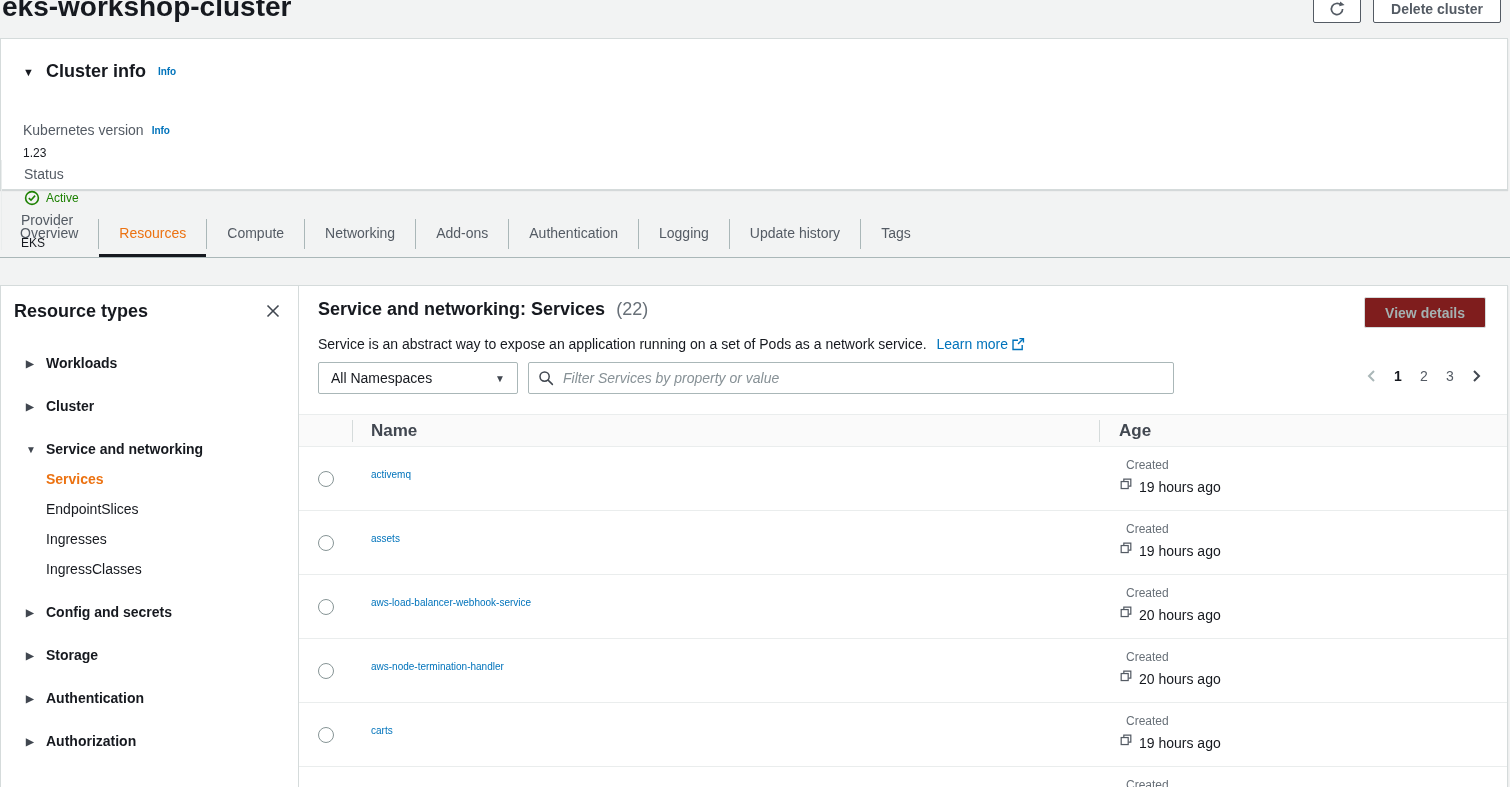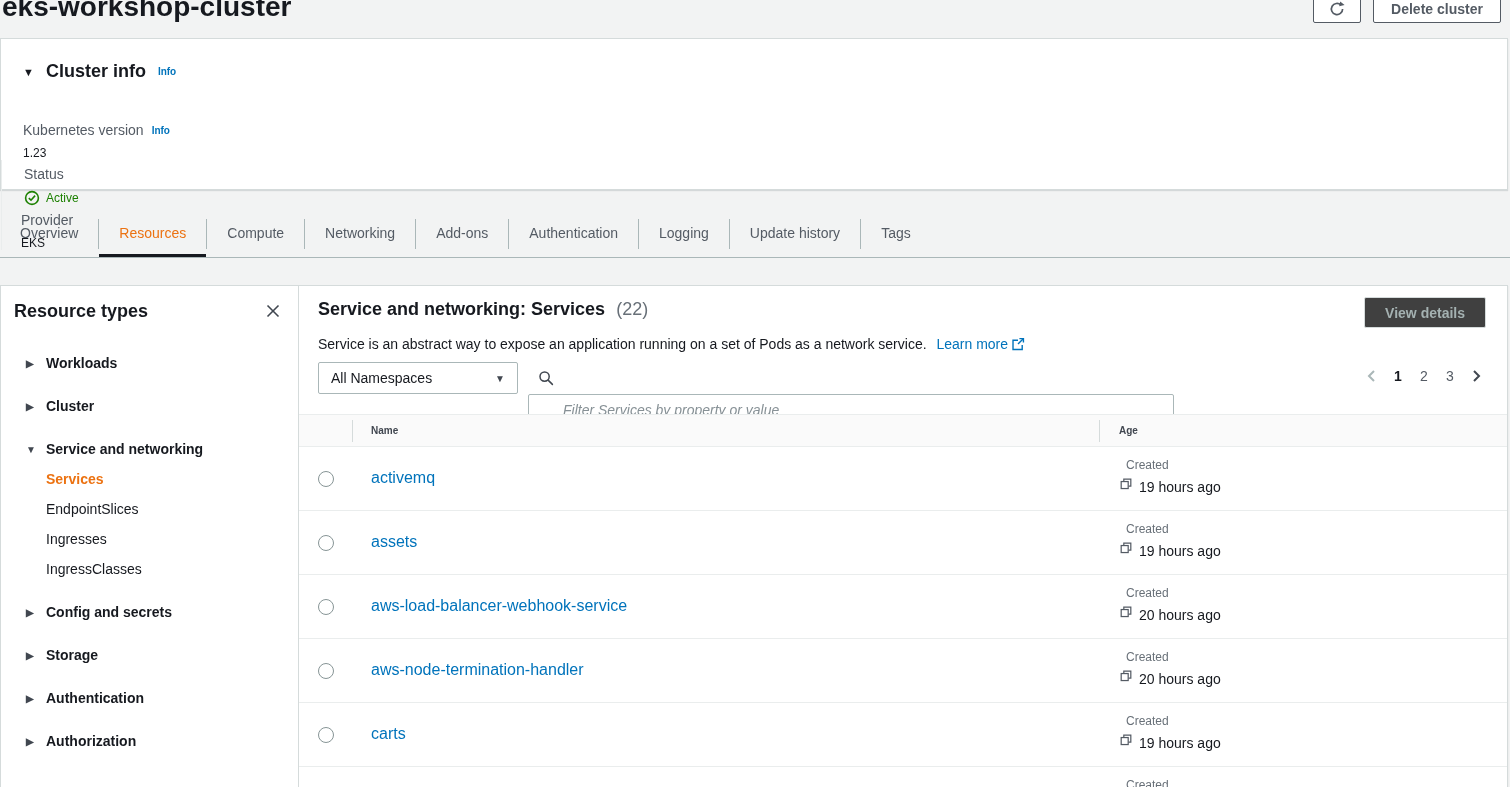--- a/index.html
+++ b/index.html
@@ -73,65 +73,65 @@
   .grp .caret { width: 12px; margin-right: 8px; font-size: 10px; color: #414750; }
   .child { height: 30px; line-height: 30px; padding-left: 45px; font-size: 14px; color: #16191f; cursor: pointer; }
   .child.active { color: #ec7211; font-weight: 700; }
   
   .main { position: absolute; left: 298px; top: 0; right: 0; bottom: 0; }
   .panel-heading { position: absolute; left: 19px; top: 13px; font-size: 18px; }
   .panel-heading .hd { font-weight: 700; color: #16191f; }
   .panel-heading .cnt { font-weight: 400; color: #687078; margin-left: 6px; }
   .view-details {
     position: absolute; right: 21px; top: 11px; height: 31px; padding: 0 20px;
-    background: #404040; border: 1px solid #d5dbdb; border-radius: 2px;
+    background: #7f1d1d; border: 1px solid #d5dbdb; border-radius: 2px;
     font-family: "Liberation Sans", sans-serif;
     font-size: 14px; font-weight: 700; color: #a4b1b1;
   }
   .panel-desc { position: absolute; left: 19px; top: 50px; font-size: 14px; color: #16191f; }
   .learn-more { color: #0073bb; text-decoration: none; margin-left: 6px; cursor: pointer; font-size: 14px; }
   .learn-more svg { vertical-align: -2px; margin-left: 3px; }
   .ns-select {
     position: absolute; left: 19px; top: 76px; width: 200px; height: 32px;
     border: 1px solid #aab7b8; border-radius: 2px; background: #fff;
     display: flex; align-items: center; padding: 0 12px; cursor: pointer;
   }
   .ns-select .ns-val { font-size: 14px; color: #16191f; flex: 1; }
   .ns-select .dd-caret { font-size: 10px; color: #414750; }
   .search-box { position: absolute; left: 229px; top: 76px; width: 646px; height: 32px; }
   .search-box svg { position: absolute; left: 10px; top: 8px; }
   .search-box input {
     width: 100%; height: 100%; border: 1px solid #aab7b8; border-radius: 2px;
     padding: 0 10px 0 34px; font-family: "Liberation Sans", sans-serif; font-size: 14px; color: #16191f;
-    background: #fff; outline: none; margin-top: 32px;
+    background: #fff; outline: none;
   }
   .search-box input::placeholder { font-style: italic; color: #879196; }
   .pagination { position: absolute; right: 21px; top: 80px; display: flex; align-items: center; gap: 6px; }
   .pg-item { min-width: 20px; text-align: center; font-size: 14px; color: #545b64; cursor: pointer; padding: 2px 2px; }
   .pg-item.current { font-weight: 700; color: #16191f; }
   .pg-arrow { display: flex; align-items: center; cursor: pointer; padding: 0 2px; }
   
   .table { position: absolute; left: 0; right: 0; top: 128px; }
   .thead {
     position: relative; height: 33px; background: #fafafa;
     border-top: 1px solid #eaeded; border-bottom: 1px solid #eaeded;
   }
-  .th { position: absolute; top: 0; line-height: 32px; font-size: 10px; font-weight: 700; color: #414750; }
+  .th { position: absolute; top: 0; line-height: 32px; font-size: 17px; font-weight: 700; color: #414750; }
   .th-name { left: 72px; }
   .th-age { left: 820px; }
   .col-sep { position: absolute; top: 5px; width: 1px; height: 22px; background: #d5dbdb; }
   .sep-1 { left: 53px; }
   .sep-2 { left: 800px; }
   .trow { position: relative; height: 64px; border-bottom: 1px solid #eaeded; background: #fff; }
   .radio {
     position: absolute; left: 19px; top: 24px; width: 16px; height: 16px;
     border: 1px solid #879596; border-radius: 50%; background: #fff; cursor: pointer;
   }
   .svc-link {
-    position: absolute; left: 72px; top: 22px; font-size: 16px; color: #0073bb;
+    position: absolute; left: 72px; top: 22px; font-size: 10px; color: #0073bb;
     text-decoration: none; cursor: pointer;
   }
   .age-cell { position: absolute; left: 820px; top: 9px; }
   .created { font-size: 12px; color: #687078; line-height: 18px; margin-left: 7px; }
   .age-line { display: flex; gap: 6px; margin-top: 3px; }
   .age-line .age-val { font-size: 14px; color: #16191f; line-height: 20px; }
   .trow.partial { border-bottom: none; height: 40px; }
   svg { display: block; }
 </style>
 </head>

